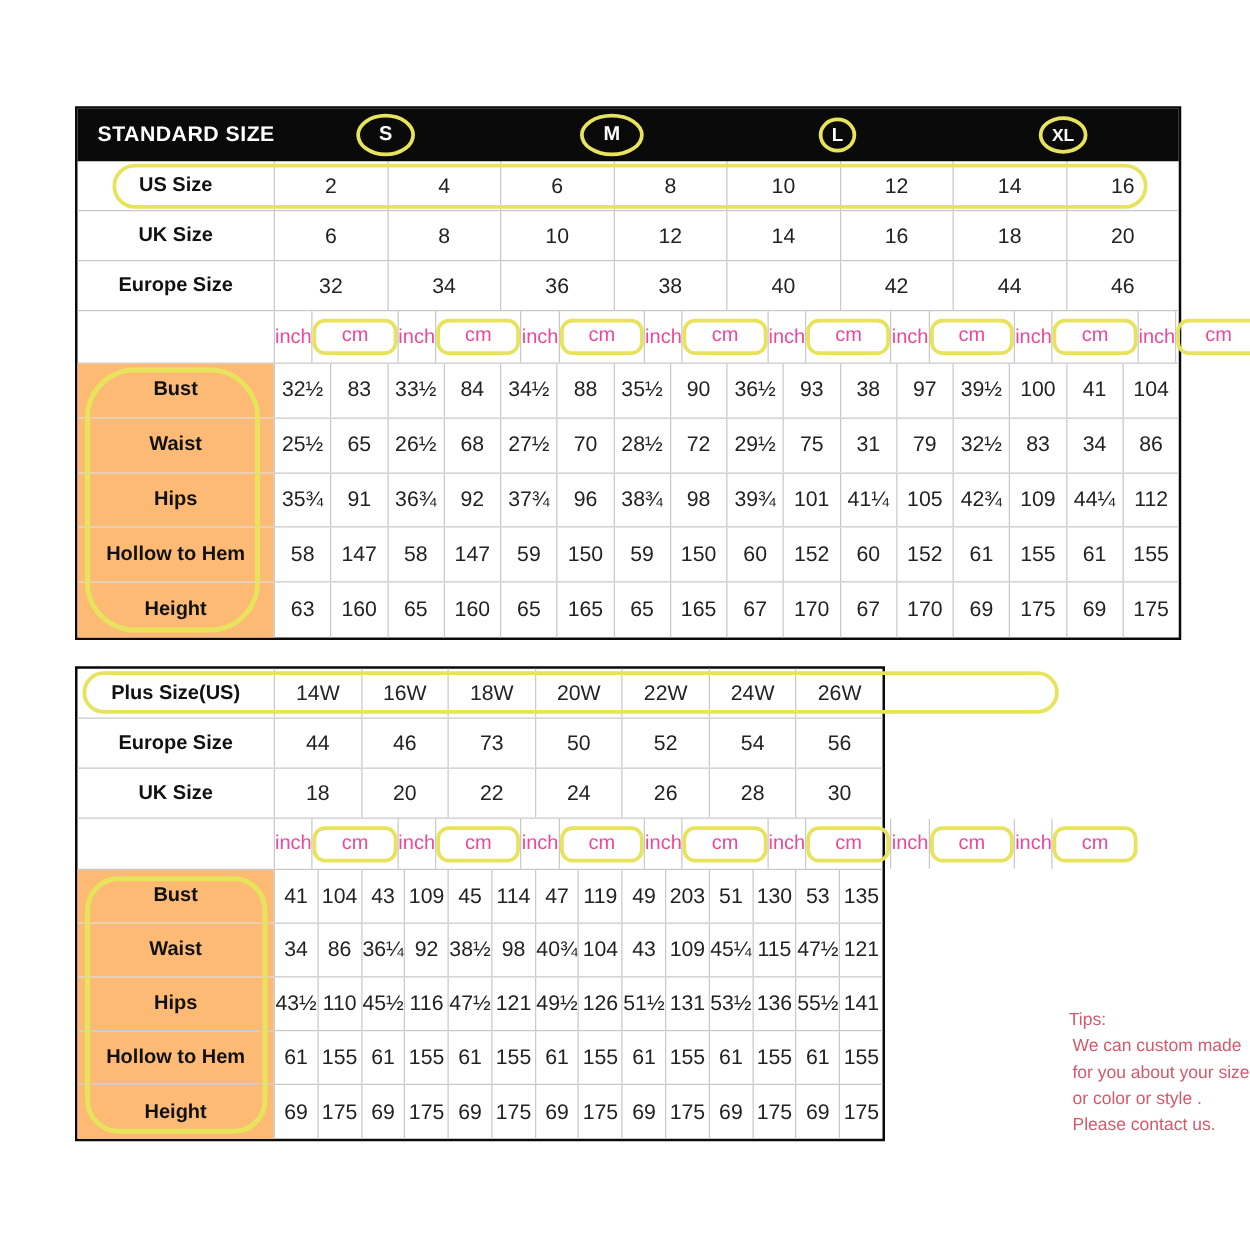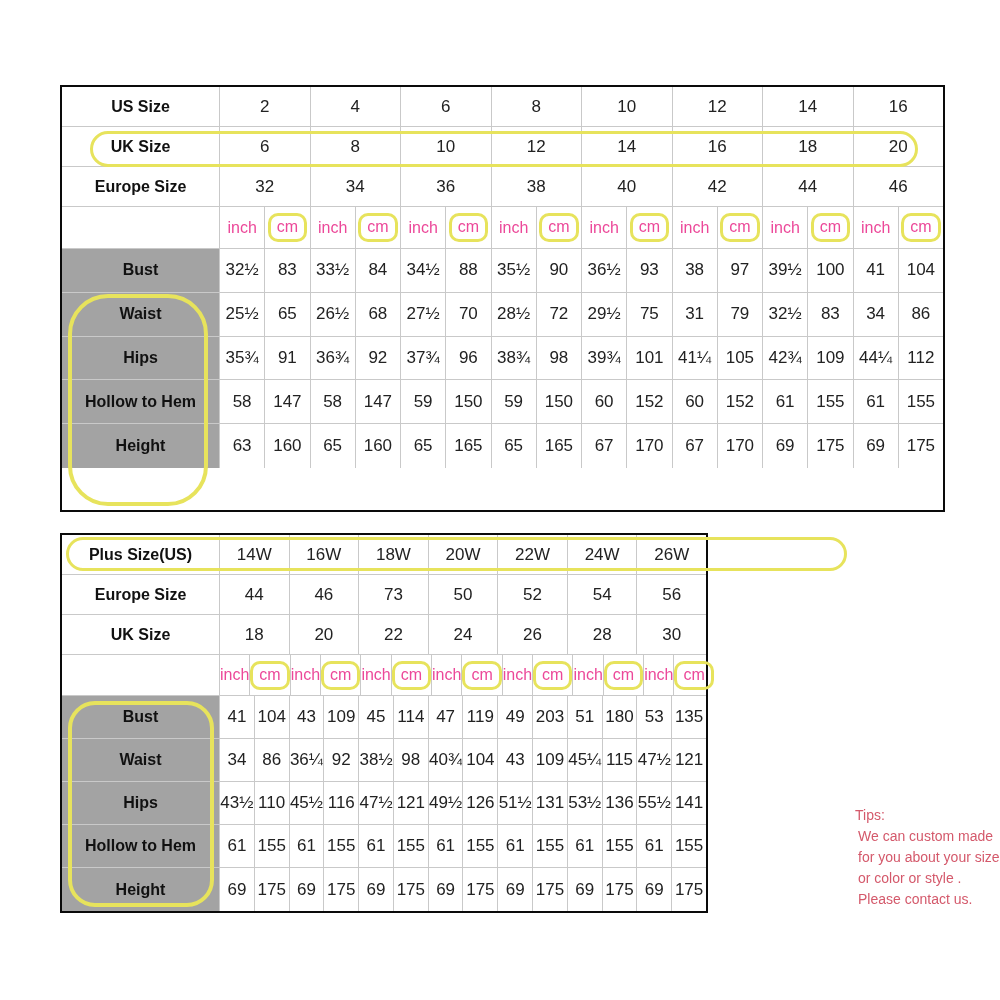--- a/index.html
+++ b/index.html
@@ -30,42 +30,49 @@
   .cell.label { border-left:none; font-weight:bold; font-size:16px; color:#111; }
   .unit-row .cell { font-size:16px; color:#ec4899; }
 
   .t1 .size-row    { height:40px;   grid-template-columns:157px repeat(8,1fr); }
   .t1 .unit-row    { height:42px;   grid-template-columns:157px repeat(16,1fr); }
   .t1 .measure-row { height:43.8px; grid-template-columns:157px repeat(16,1fr); }
   .t2 .size-row    { height:40px;   grid-template-columns:157px repeat(7,1fr); }
   .t2 .unit-row    { height:41px;   grid-template-columns:157px repeat(14,1fr); }
   .t2 .measure-row { height:43px;   grid-template-columns:157px repeat(14,1fr); }
 
-  .measure-row .cell.label { background:#a3a3a3; }
+  .measure-row .cell.label { background:#fdba74; }
 
   .cm-chip { display:inline-flex; align-items:center; justify-content:center;
-             border:3px solid var(--hl); border-radius:10px; padding:2px 6px 3px; }
+             border:3px solid var(--hl); border-radius:10px; padding:2px 20px 3px; }
 
   
   .hl { position:absolute; border:3px solid var(--hl); pointer-events:none; z-index:6; background:transparent; }
   #hl-us-row     { left:90px;  top:131px; width:828px; height:36px; border-radius:19px; }
   #hl-plus-row   { left:66px;  top:537px; width:781px; height:34px; border-radius:18px; }
   #hl-t1-labels  { left:68px;  top:294px; width:140px; height:212px; border-radius:40px; border-width:4px; }
   #hl-t2-labels  { left:68px;  top:701px; width:146px; height:206px; border-radius:27px; border-width:4px; }
 
   
   #tips { position:absolute; left:855px; top:805px; width:150px; font-size:14px; line-height:21px; }
   #tips .tips-line { padding-left:3px; }
 </style>
 </head>
 <body>
 
 <div class="page">
 
   <div id="table1" class="size-table t1">
+    <div class="tbl-header">
+      <span class="tbl-title">STANDARD SIZE</span>
+      <span class="hdr-circle c-s">S</span>
+      <span class="hdr-circle c-m">M</span>
+      <span class="hdr-circle c-l">L</span>
+      <span class="hdr-circle c-xl">XL</span>
+    </div>
     <div id="t1-body" class="tbl-body">
         <div class="row size-row">
           <div class="cell label">US Size</div>
           <div class="cell value">2</div>
           <div class="cell value">4</div>
           <div class="cell value">6</div>
           <div class="cell value">8</div>
           <div class="cell value">10</div>
           <div class="cell value">12</div>
           <div class="cell value">14</div>
@@ -295,21 +302,21 @@
           <div class="cell value">104</div>
           <div class="cell value">43</div>
           <div class="cell value">109</div>
           <div class="cell value">45</div>
           <div class="cell value">114</div>
           <div class="cell value">47</div>
           <div class="cell value">119</div>
           <div class="cell value">49</div>
           <div class="cell value">203</div>
           <div class="cell value">51</div>
-          <div class="cell value">180</div>
+          <div class="cell value">130</div>
           <div class="cell value">53</div>
           <div class="cell value">135</div>
         </div>
         <div class="row measure-row">
           <div class="cell label">Waist</div>
           <div class="cell value">34</div>
           <div class="cell value">86</div>
           <div class="cell value">36¼</div>
           <div class="cell value">92</div>
           <div class="cell value">38½</div>

